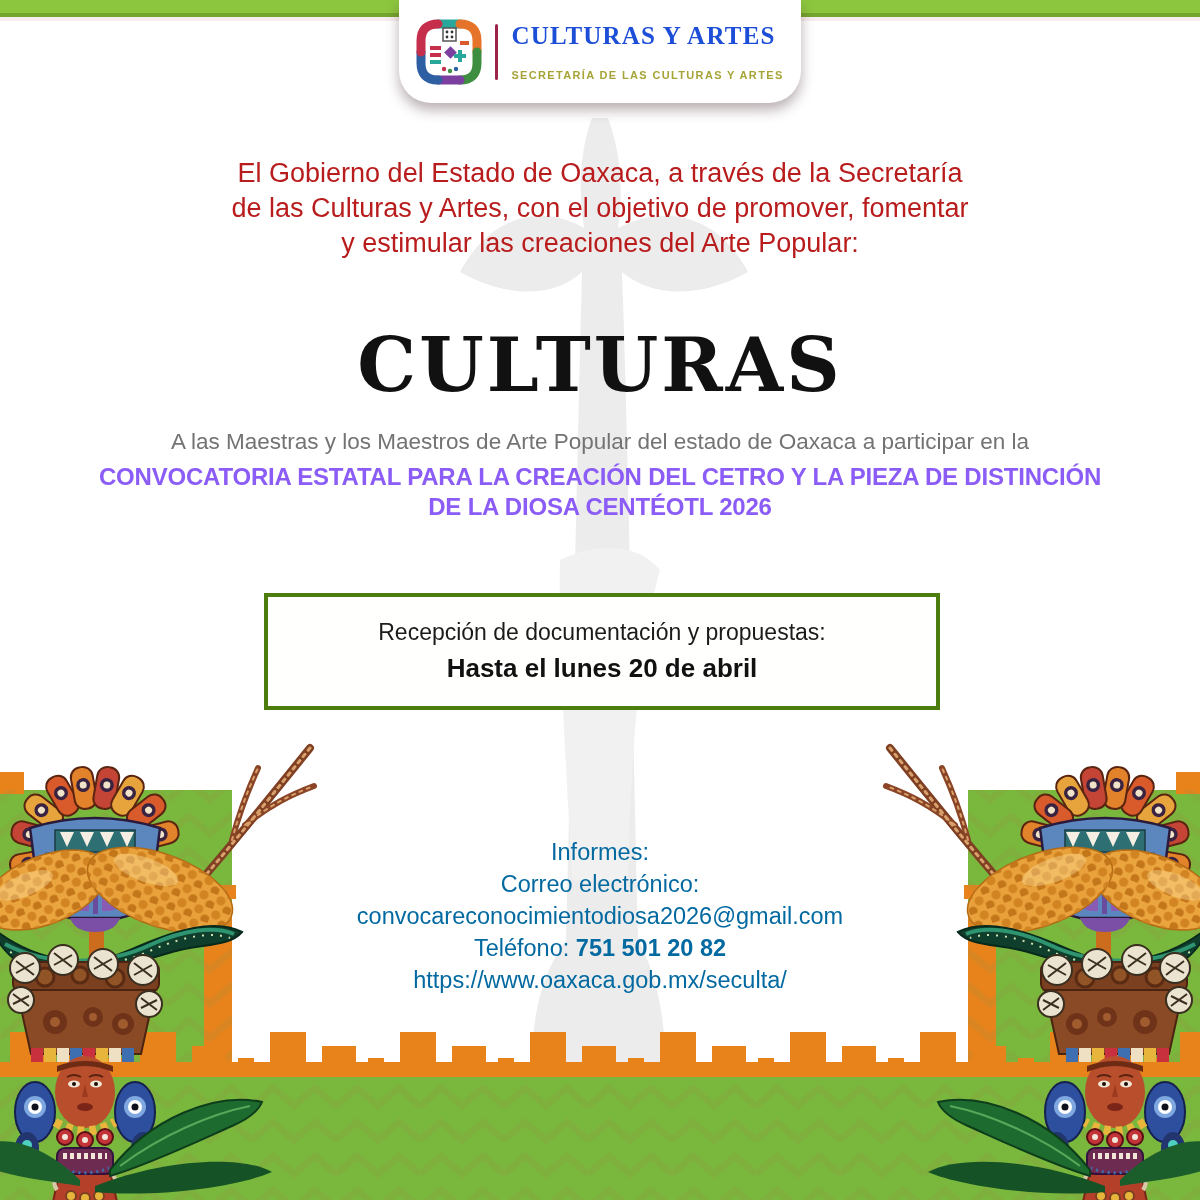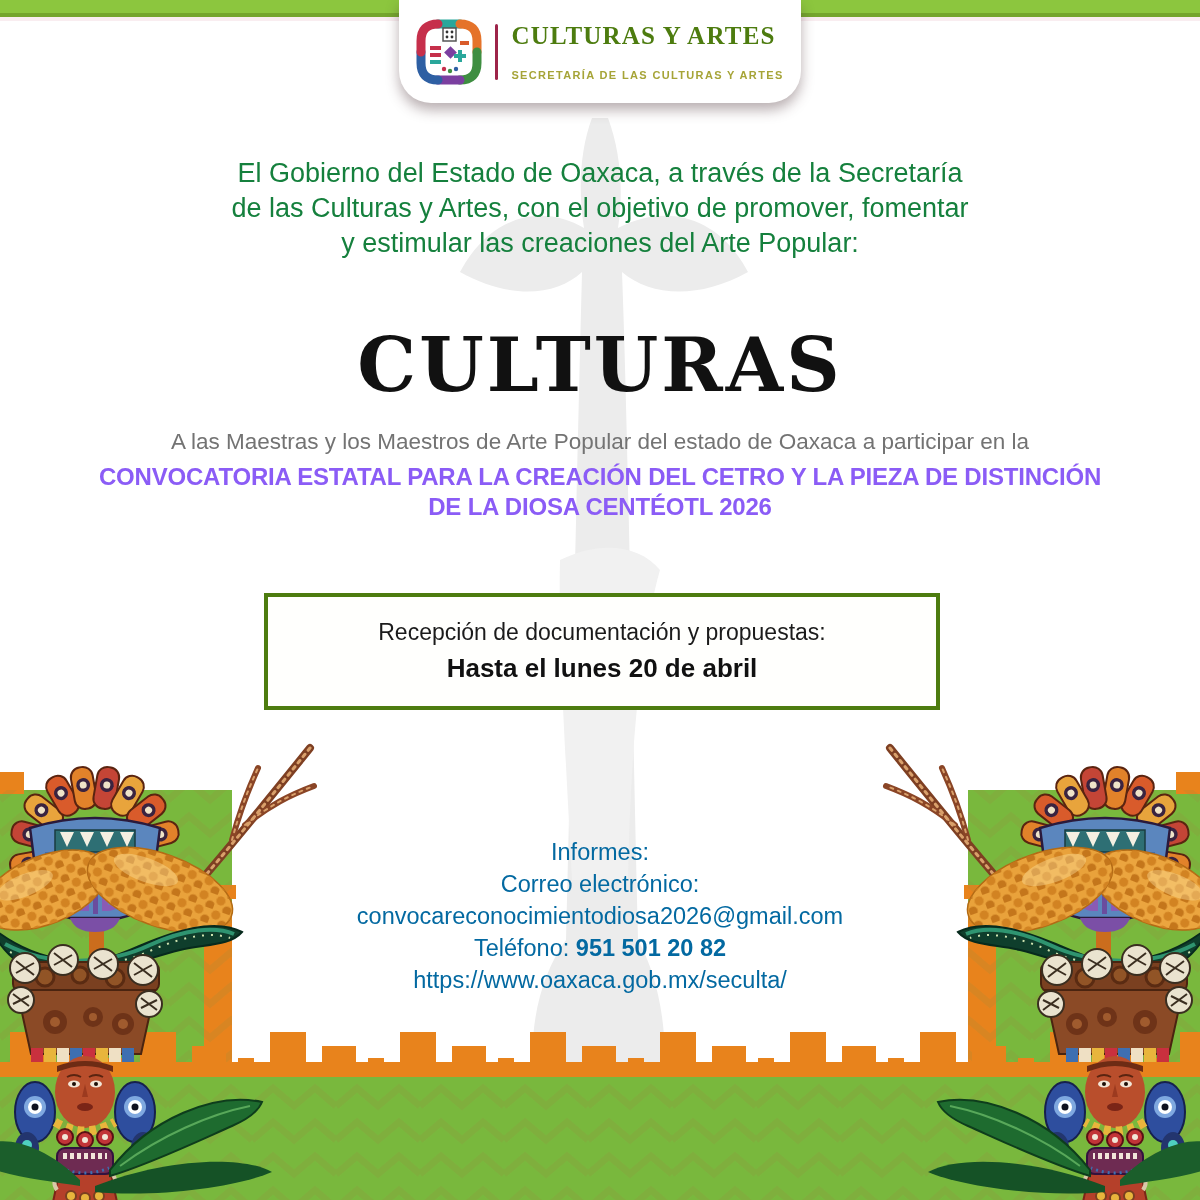--- a/index.html
+++ b/index.html
@@ -10,25 +10,25 @@
   .top-strip{left:0;top:0;width:1200px;height:13px;background:#8CC63E;z-index:2;}
   .top-strip-dark{left:0;top:13px;width:1200px;height:4px;background:#74A52C;z-index:2;}
   .top-strip-pink{left:0;top:17px;width:1200px;height:4px;background:#F9EDF0;z-index:2;}
   
   .badge{left:399px;top:0;width:402px;height:103px;background:#ffffff;
          border-radius:0 0 32px 32px;box-shadow:0 7px 13px rgba(70,45,50,.38);
          display:flex;align-items:center;justify-content:center;gap:13px;z-index:6;}
   .badge-divider{width:3px;height:56px;background:#9D2449;border-radius:2px;}
   .badge-text{display:flex;flex-direction:column;align-items:flex-start;}
   .badge-title{font-family:"Liberation Serif",serif;font-weight:bold;font-size:25px;
-               color:#4d7c0f;letter-spacing:1.2px;line-height:26px;}
+               color:#1d4ed8;letter-spacing:1.2px;line-height:26px;}
   .badge-subtitle{font-size:11px;font-weight:bold;color:#A6A437;letter-spacing:1.35px;margin-top:20px;}
   
   .txt{left:0;width:1200px;text-align:center;z-index:4;}
-  .intro{top:156px;font-size:27px;line-height:35px;color:#15803d;}
+  .intro{top:156px;font-size:27px;line-height:35px;color:#b91c1c;}
   .headline{top:322px;font-family:"DejaVu Serif",serif;font-weight:bold;font-size:74px;
             letter-spacing:3px;color:#111111;}
   .invitation{top:429px;font-size:22.5px;color:#737373;}
   .call-title{top:462px;font-size:24px;font-weight:800;line-height:30px;color:#8b5cf6;letter-spacing:-0.2px;}
   .reception-box{left:264px;top:593px;width:668px;height:109px;background:#fffffd;
                  border:4px solid #4d7c0f;display:flex;flex-direction:column;align-items:center;
                  justify-content:center;gap:7px;z-index:4;}
   .reception-label{font-size:23px;color:#1b1b1b;}
   .reception-deadline{font-size:26px;font-weight:bold;color:#111111;}
   .contact{top:836px;font-size:23.5px;line-height:32px;color:#0369a1;z-index:4;}
@@ -328,17 +328,17 @@
 
   <div class="abs reception-box">
     <div class="reception-label">Recepción de documentación y propuestas:</div>
     <div class="reception-deadline">Hasta el lunes 20 de abril</div>
   </div>
 
   <div class="abs txt contact">
     <div>Informes:</div>
     <div>Correo electrónico:</div>
     <div>convocareconocimientodiosa2026@gmail.com</div>
-    <div><span>Teléfono:</span> <b>951 501 20 82</b></div>
+    <div><span>Teléfono:</span> <b>751 501 20 82</b></div>
     <div>https://www.oaxaca.gob.mx/seculta/</div>
   </div>
 
 </div>
 
 </body></html>

